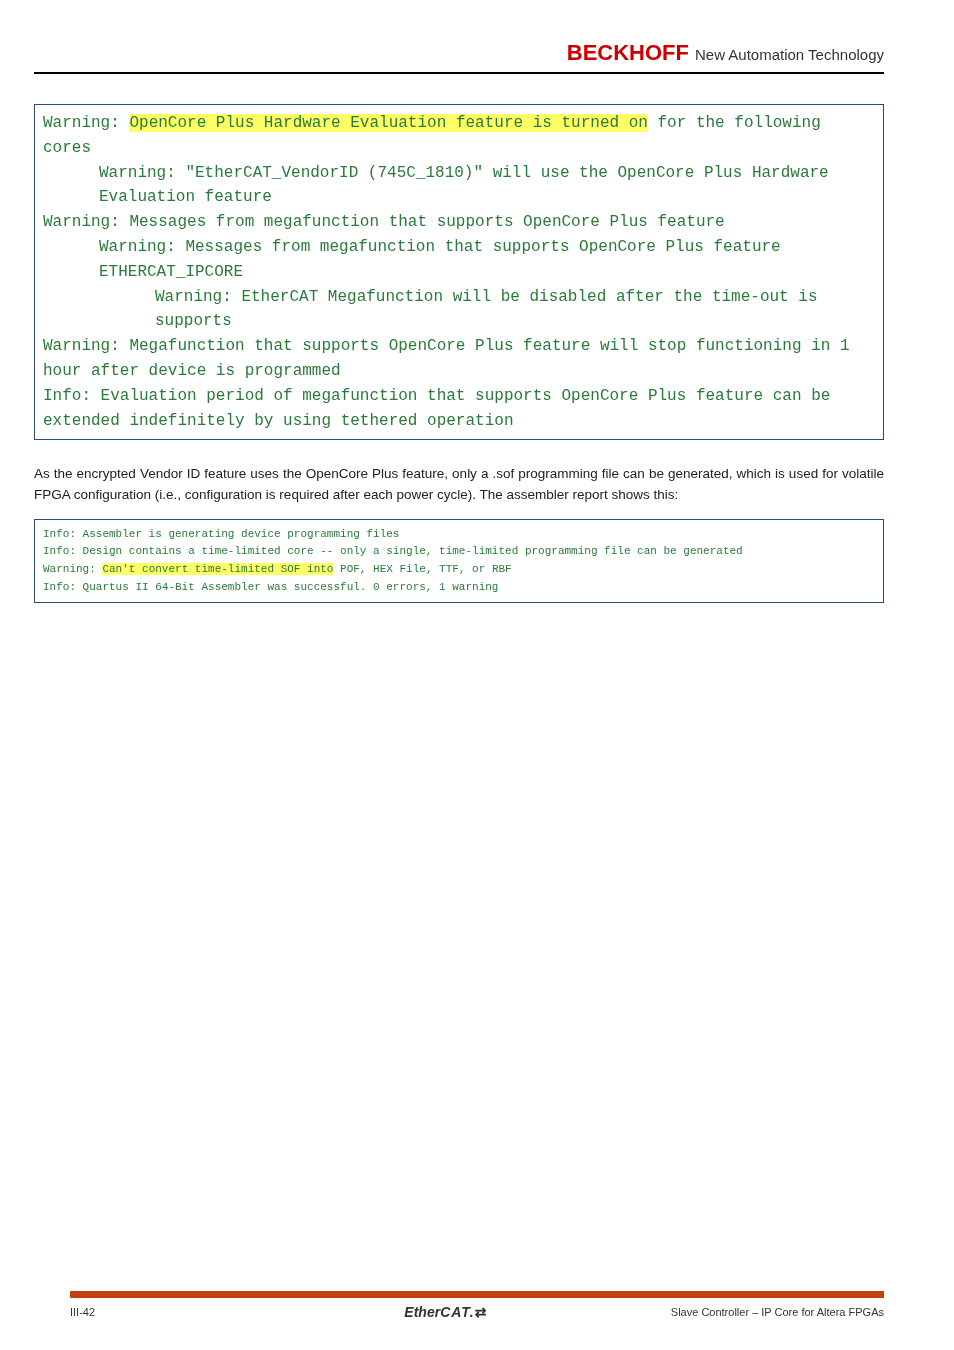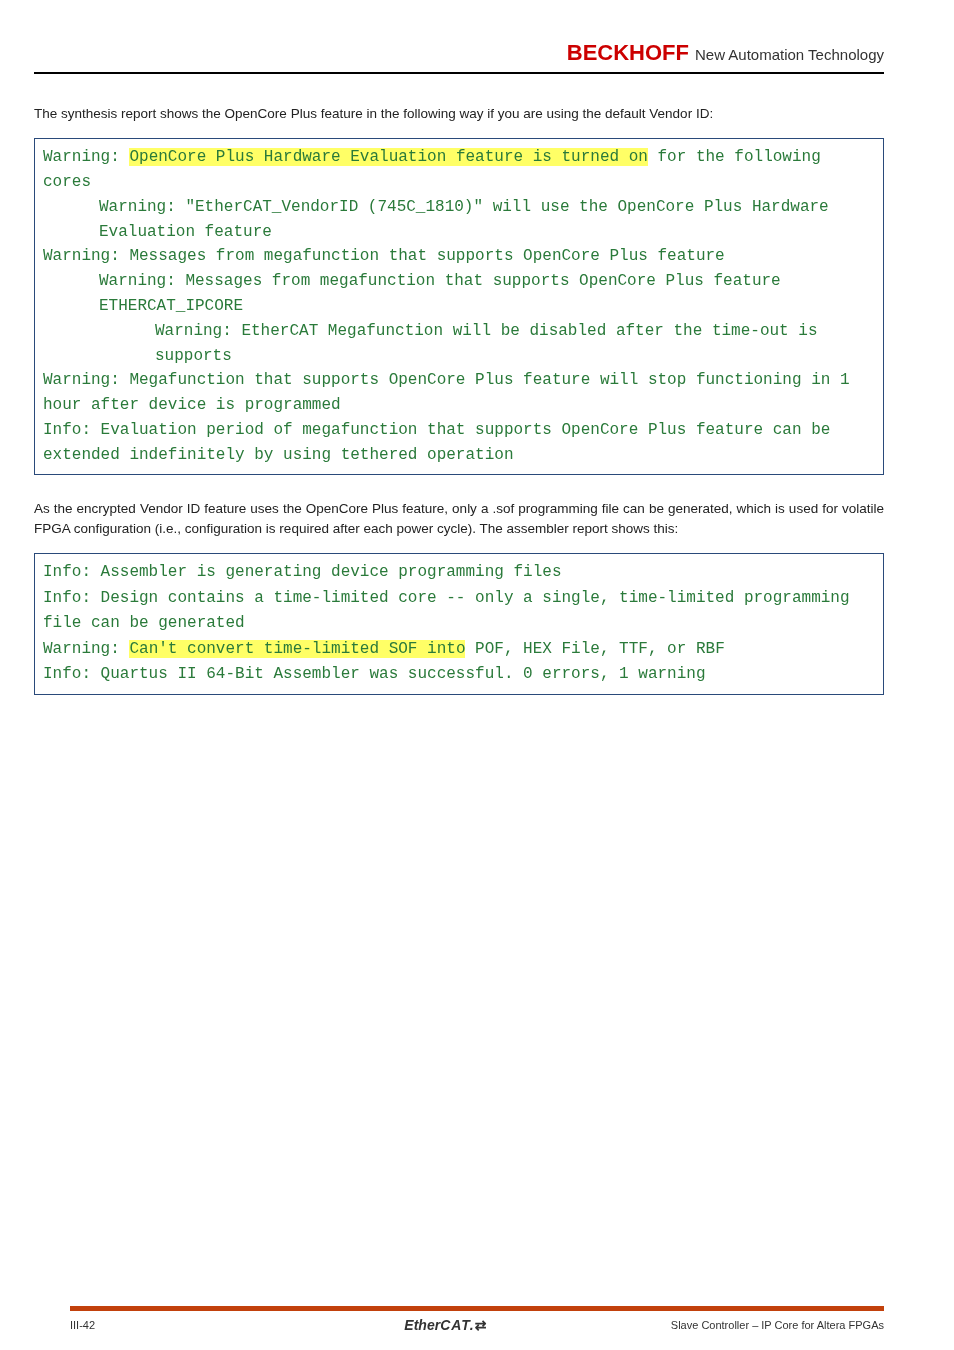--- a/index.html
+++ b/index.html
@@ -50,29 +50,29 @@
     color: #2a7a3a;
     margin-bottom: 24px;
     white-space: pre-wrap;
   }
   .code-box .hl {
     background: #ffff66;
   }
   .code-box .indent1 { padding-left: 56px; display: block; }
   .code-box .indent2 { padding-left: 112px; display: block; }
   .code-box-large {
-    font-size: 16px;
+    font-size: 11px;
     line-height: 1.6;
   }
   .footer {
     position: absolute;
-    bottom: 17px;
+    bottom: 30px;
     left: 70px;
     right: 70px;
-    border-top: 5px solid #c2410c;
+    border-top: 7px solid #c2410c;
     padding-top: 6px;
   }
   .footer-inner {
     display: flex;
     justify-content: space-between;
     align-items: center;
     font-size: 11px;
     color: #333;
   }
   .footer-center {
@@ -88,21 +88,20 @@
 </style>
 </head>
 <body>
 
 <div class="page">
 
   <div class="header">
     <span class="brand">BECKHOFF</span><span class="tagline">New Automation Technology</span>
   </div>
 
-  <div class="body-text">The synthesis report shows the OpenCore Plus feature in the following way if you are using the default Vendor ID:</div>
 
   <div class="code-box"><span><span>Warning: </span><span class="hl">OpenCore Plus Hardware Evaluation feature is turned on</span><span> for the following cores</span></span>
 <span class="indent1">Warning: "EtherCAT_VendorID (745C_1810)" will use the OpenCore Plus Hardware Evaluation feature</span><span>Warning: Messages from megafunction that supports OpenCore Plus feature</span>
 <span class="indent1">Warning: Messages from megafunction that supports OpenCore Plus feature ETHERCAT_IPCORE</span><span class="indent2">Warning: EtherCAT Megafunction will be disabled after the time-out is supports</span><span>Warning: Megafunction that supports OpenCore Plus feature will stop functioning in 1 hour after device is programmed</span>
 <span>Info: Evaluation period of megafunction that supports OpenCore Plus feature can be extended indefinitely by using tethered operation</span></div>
 
   <div class="body-text">As the encrypted Vendor ID feature uses the OpenCore Plus feature, only a .sof programming file can be generated, which is used for volatile FPGA configuration (i.e., configuration is required after each power cycle). The assembler report shows this:</div>
 
   <div class="code-box code-box-large"><span>Info: Assembler is generating device programming files</span>
 <span>Info: Design contains a time-limited core -- only a single, time-limited programming file can be generated</span>

